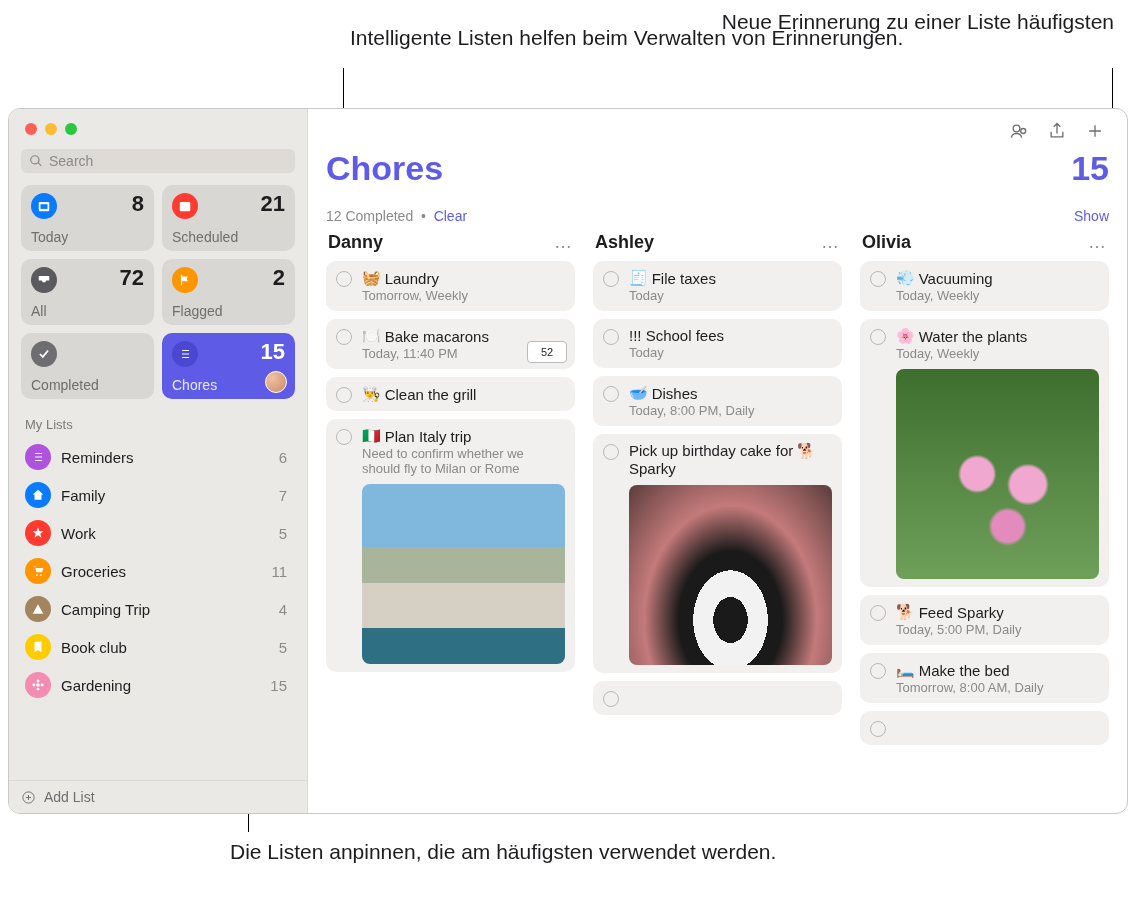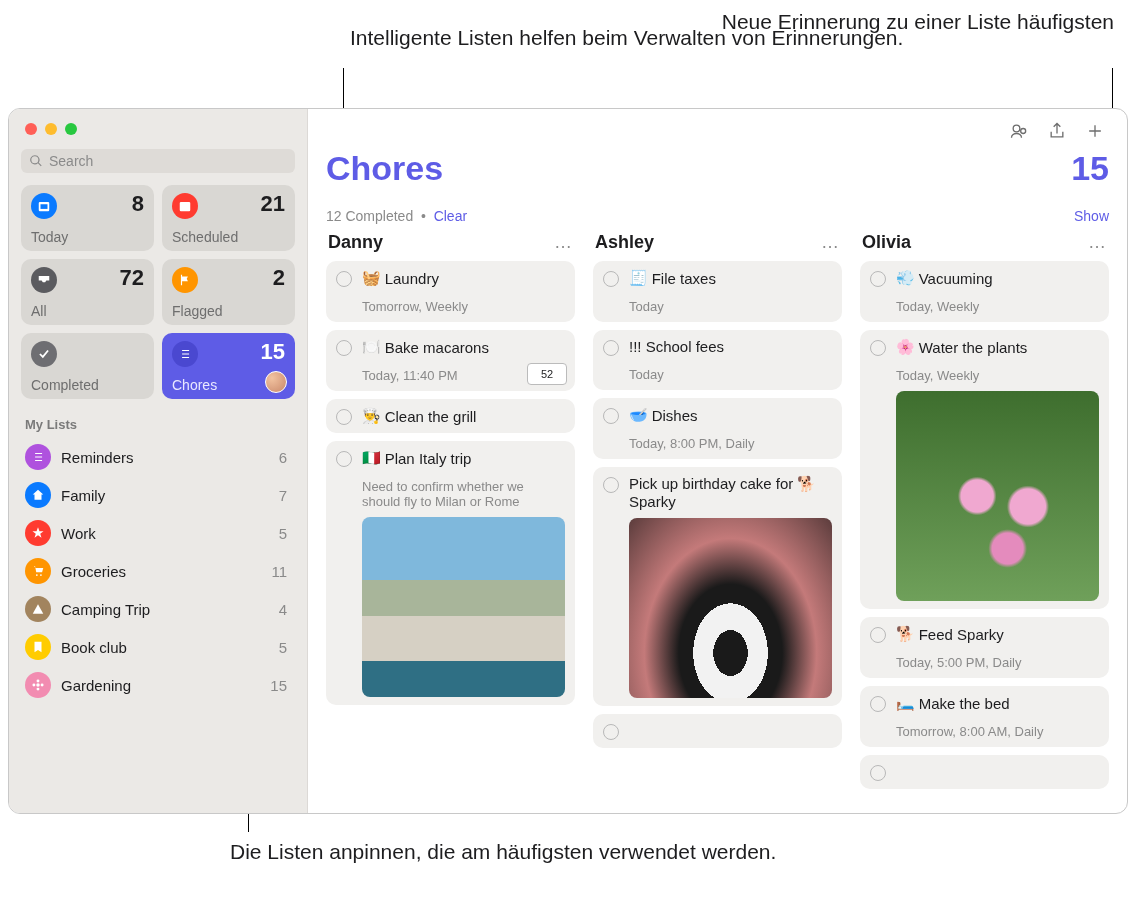--- a/index.html
+++ b/index.html
@@ -83,21 +83,21 @@
   .smart-card .sc-label {
     position:absolute; bottom:6px; left:10px; font-size:14px; color:#6e6e6e; font-weight:500;
   }
   .smart-card.selected .sc-label { color:#e9e8ff; }
   .smart-card .avatar {
     position:absolute; bottom:6px; right:8px; width:22px;height:22px;border-radius:50%;
     background: radial-gradient(circle at 30% 30%, #f2c3a0, #c9886a);
     border:1.5px solid #fff;
   }
   .section-title {
-    margin-top:10px; margin-bottom:6px; font-size:13px; color:#7a7a7a; font-weight:700; padding-left:4px;
+    margin-top:10px; margin-bottom:6px; font-size:13px; color:#7a7a7a; font-weight:400; padding-left:4px;
   }
   .list-items { display:flex; flex-direction:column; }
   .list-row {
     display:flex; align-items:center; padding:6px 4px; border-radius:6px; cursor:pointer;
   }
   .list-row .li-icon {
     width:26px;height:26px;border-radius:50%;
     display:flex;align-items:center;justify-content:center;color:#fff;margin-right:10px;font-size:13px;
   }
   .list-row .li-name { flex:1; font-size:15px; color:#1d1d1f; }
@@ -137,21 +137,21 @@
   }
   .card.empty { min-height:30px; }
   .card-row { display:flex; align-items:flex-start; }
   .cb {
     width:16px;height:16px;border:1.6px solid #b8b8b8;border-radius:50%;
     margin-top:2px;margin-right:10px;flex-shrink:0;cursor:pointer;
   }
   .card-content { flex:1; min-width:0; }
   .card-title { font-size:15px; display:flex; align-items:center; gap:4px; }
   .card-title .emoji { font-size:15px; }
-  .card-sub { font-size:13px; color:#8a8a8a; margin-top:12px; }
+  .card-sub { font-size:13px; color:#8a8a8a; margin-top:1px; }
   .card-badge {
     position:absolute; bottom:6px; right:8px;
     width:40px;height:22px;border:1px solid #bbb;border-radius:4px;
     font-size:11px;display:flex;align-items:center;justify-content:center;background:#fff;
   }
   .card-img {
     margin-top:8px; width:100%; border-radius:8px;
   }
   .img-italy  { height:180px; background:linear-gradient(to bottom,#7fb8dc 0%,#7fb8dc 35%,#a8b59a 35%,#a8b59a 55%,#d6d0c4 55%,#d6d0c4 80%,#2f6f84 80%,#2f6f84 100%); }
   .img-dog    { height:180px; background:radial-gradient(ellipse at 50% 75%,#1a1a1a 0%,#1a1a1a 12%,#f2f2f2 12%,#f2f2f2 26%,#1a1a1a 26%,#1a1a1a 36%,#c47a7a 60%,#5b3c3c 100%); }
@@ -311,20 +311,27 @@
               <circle cx="12" cy="19" r="2.5"></circle>
               <circle cx="5" cy="12" r="2.5"></circle>
               <circle cx="19" cy="12" r="2.5"></circle>
             </svg>
           </div>
           <div class="li-name">Gardening</div>
           <div class="li-count">15</div>
         </div>
       </div>
 
+    <div class="sidebar-footer">
+      <svg viewBox="0 0 24 24">
+          <circle cx="12" cy="12" r="9"></circle>
+          <path d="M12 8v8M8 12h8"></path>
+        </svg>
+      <span>Add List</span>
+    </div>
   </div>
 
   <div class="main">
     <div class="toolbar">
       <svg viewBox="0 0 24 24">
           <circle cx="9" cy="9" r="4"></circle>
           <circle cx="17" cy="12" r="3"></circle>
           <path d="M3 20c0-3 3-5 6-5s6 2 6 5"></path>
         </svg>
       <svg viewBox="0 0 24 24">

